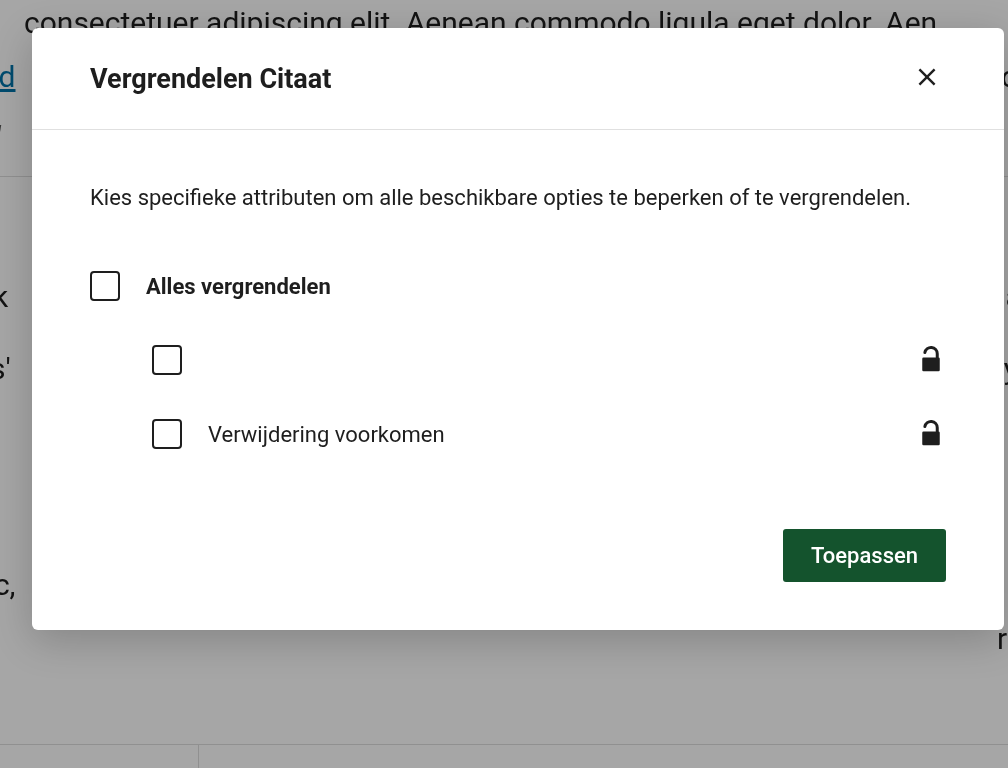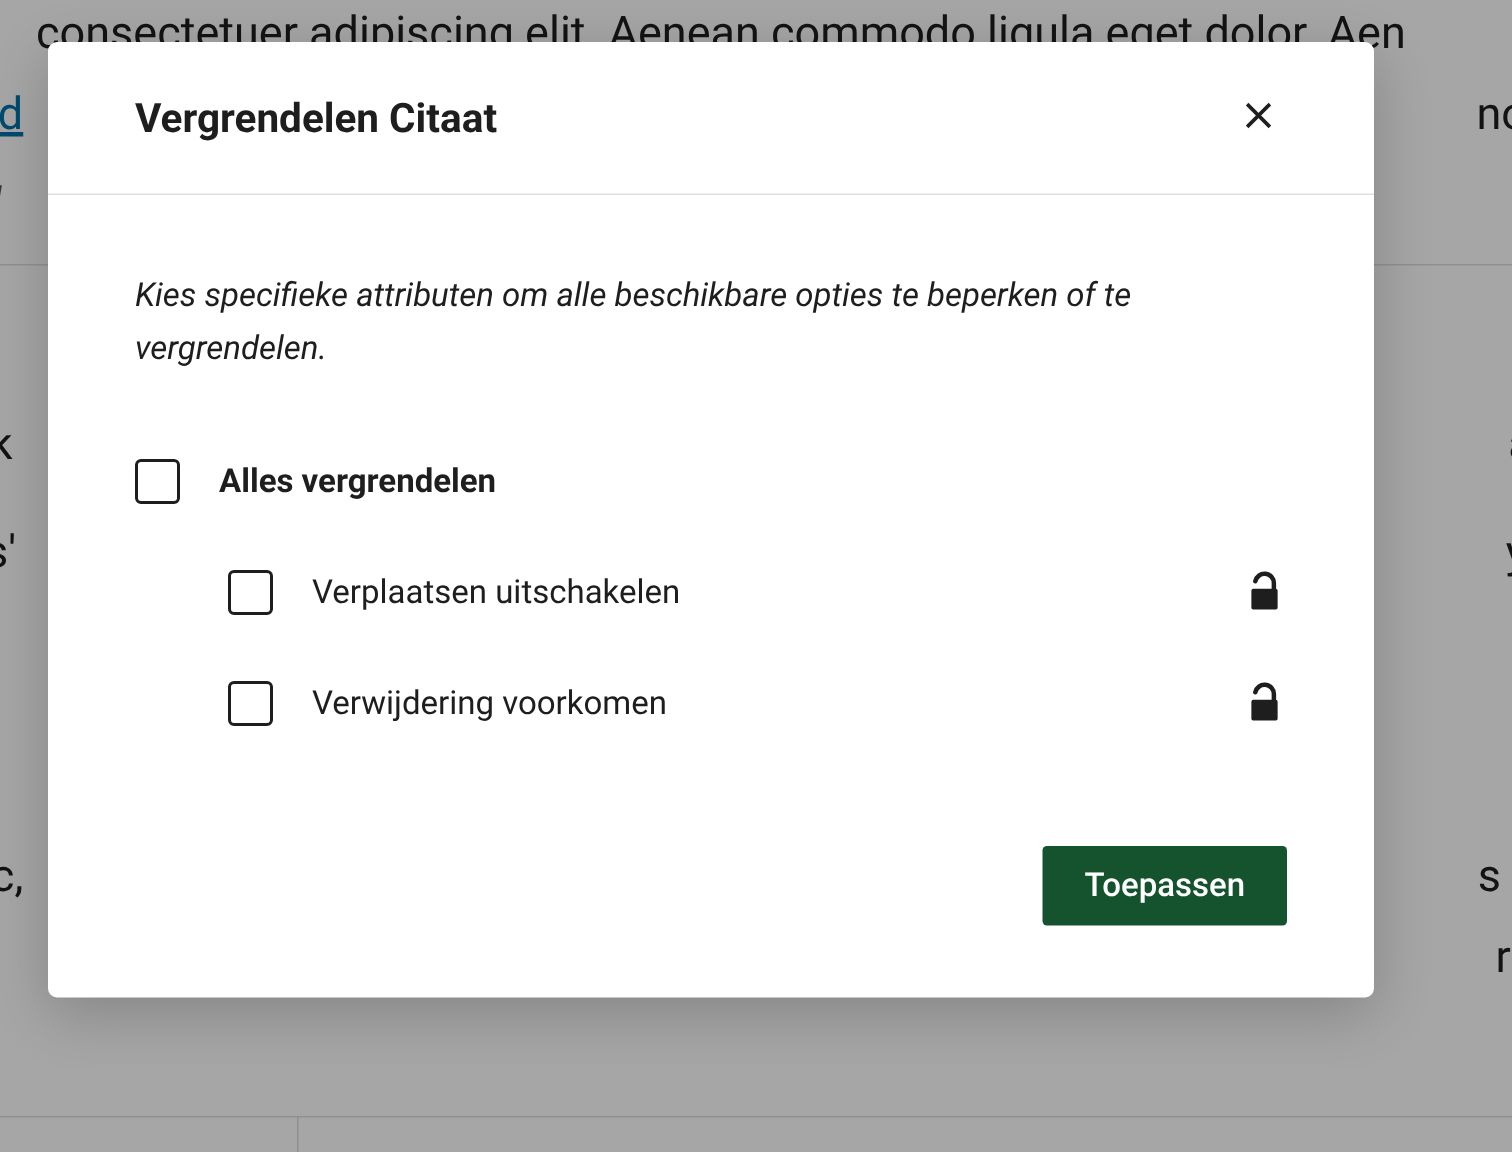--- a/index.html
+++ b/index.html
@@ -43,21 +43,21 @@
       top: 0; left: 0;
       width: 1008px;
       height: 768px;
       background: rgba(0,0,0,0.35);
       z-index: 5;
     }
     .modal {
       position: absolute;
       top: 28px;
       left: 32px;
-      width: 884px;
+      width: 972px;
       background: #fff;
       border-radius: 6px;
       box-shadow: 0 10px 40px rgba(0,0,0,0.2);
       z-index: 10;
     }
     .modal-header {
       display: flex;
       align-items: center;
       justify-content: space-between;
       padding: 30px 58px 30px 58px;
@@ -79,21 +79,20 @@
     }
     .close-btn svg { width: 26px; height: 26px; }
     .modal-body {
       padding: 50px 58px 6px 58px;
     }
     .desc {
       font-size: 22px;
       line-height: 1.6;
       color: #1e1e1e;
       margin-bottom: 56px;
-      font-style: italic;
     }
     .lock-row {
       display: flex;
       align-items: center;
       margin-bottom: 44px;
     }
     .lock-row.indent { padding-left: 62px; }
     .chk {
       width: 30px;
       height: 30px;
@@ -182,21 +181,20 @@
   <div class="modal-body">
     <p class="desc">Kies specifieke attributen om alle beschikbare opties te beperken of te vergrendelen.</p>
 
     <div class="lock-row">
       <input type="checkbox" class="chk" id="chk-all" style="">
       <label for="chk-all" class="lock-label bold">Alles vergrendelen</label>
     </div>
 
     <div class="lock-row indent">
       <input type="checkbox" class="chk" id="chk-move" style="">
-      <label for="chk-move" class="lock-label">Verplaatsen uitschakelen</label>
       <span class="lock-icon">
         <svg viewBox="0 0 24 24" fill="#1e1e1e">
           <path d="M17 10V7a5 5 0 0 0-9.9-1" stroke="#1e1e1e" stroke-width="2.4" fill="none" stroke-linecap="round"></path>
           <rect x="5" y="10" width="14" height="11" rx="1"></rect>
         </svg>
       </span>
     </div>
 
     <div class="lock-row indent">
       <input type="checkbox" class="chk" id="chk-remove" style="">

